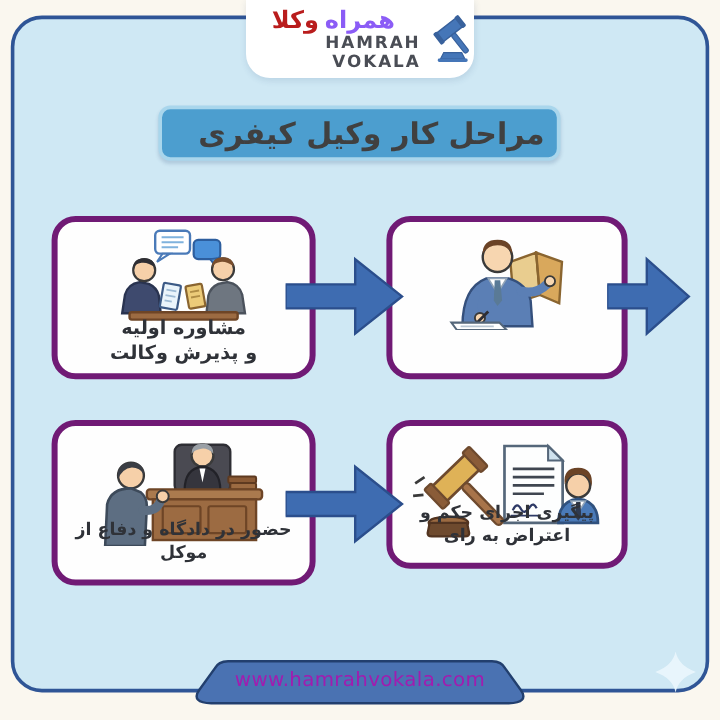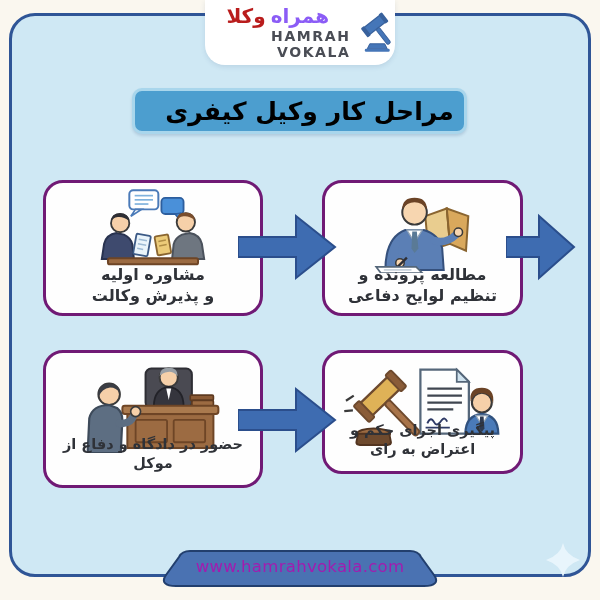--- a/index.html
+++ b/index.html
@@ -34,27 +34,27 @@
   .brand-en{font-size:14px;letter-spacing:1.6px;color:#4a4d55;font-weight:bold;}
 
   
   .title-banner{
     position:absolute;left:132px;top:88px;width:335px;height:46px;
     box-sizing:border-box;background:#4c9ecf;border:3px solid #a9d6ec;border-radius:10px;
     display:flex;direction:rtl;align-items:center;justify-content:center;gap:9px;
     z-index:3;box-shadow:0 2px 3px rgba(40,70,120,.18);
   }
   .title-banner span{font-weight:bold;font-size:25px;line-height:1;}
-  .t-dark{color:#000000;}
-  .t-blue{color:#000000;margin-left:20px;}
+  .t-dark{color:#404040;}
+  .t-blue{color:#404040;margin-left:20px;}
 
   
   .card{
     position:absolute;box-sizing:border-box;background:#fefefe;
-    border:3px solid #701a75;border-radius:20px;z-index:3;
+    border:5px solid #701a75;border-radius:20px;z-index:3;
   }
   .card-1{left:43px;top:180px;width:220px;height:136px;}
   .card-2{left:322px;top:180px;width:201px;height:136px;}
   .card-3{left:43px;top:350px;width:220px;height:138px;}
   .card-4{left:322px;top:350px;width:201px;height:124px;}
   .illus{position:absolute;left:50%;transform:translateX(-50%);}
   .card-1 .illus{top:5px;width:170px;height:84px;}
   .card-2 .illus{top:4px;width:150px;height:86px;}
   .card-3 .illus{top:4px;width:178px;height:96px;}
   .card-4 .illus{top:8px;width:183px;height:90px;}
@@ -179,24 +179,20 @@
         <path d="M50,74 Q44,90 52,98" stroke="#5b7fb5" stroke-width="10" fill="none" stroke-linecap="round"></path>
         <circle cx="55" cy="99" r="5.5" fill="#f7d6b0" stroke="#3a3a3a" stroke-width="2"></circle>
         <line x1="48" y1="108" x2="64" y2="92" stroke="#2e2e34" stroke-width="3"></line>
       </g>
 
       <g>
         <path d="M24,104 L76,104 L84,112 L30,112 Z" fill="#ffffff" stroke="#55677a" stroke-width="2.2"></path>
         <line x1="34" y1="108" x2="70" y2="108" stroke="#b9c6d2" stroke-width="1.8"></line>
       </g>
     </svg>
-    <div class="caption">
-      <div>مطالعه پرونده و</div>
-      <div>تنظیم لوایح دفاعی</div>
-    </div>
   </div>
 
   <div class="card card-3">
     <svg class="illus" viewBox="0 0 190 116">
 
       <g>
         <rect x="86" y="14" width="56" height="48" rx="7" fill="#4a4a52" stroke="#2e2e34" stroke-width="2.4"></rect>
         <circle cx="114" cy="25" r="11" fill="#f6d0a9" stroke="#3a3a3a" stroke-width="2.4"></circle>
         <path d="M103,23 Q103,13 114,13 Q125,13 125,23 Q119,17 113,18 Q106,19 103,23 Z" fill="#9aa0a6"></path>
         <path d="M96,60 Q96,38 114,36 Q132,38 132,60 Z" fill="#35353d" stroke="#222228" stroke-width="2.2"></path>

